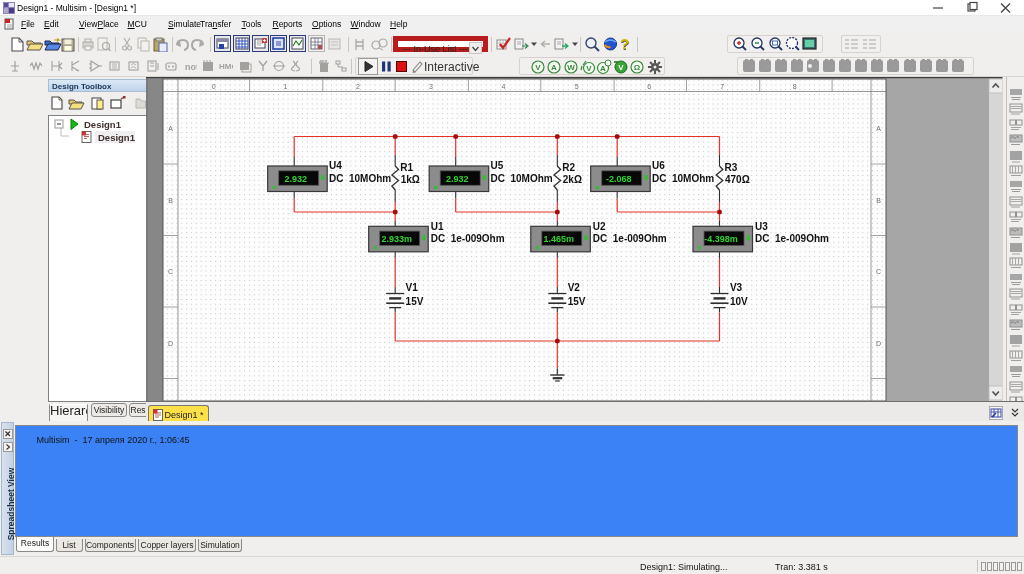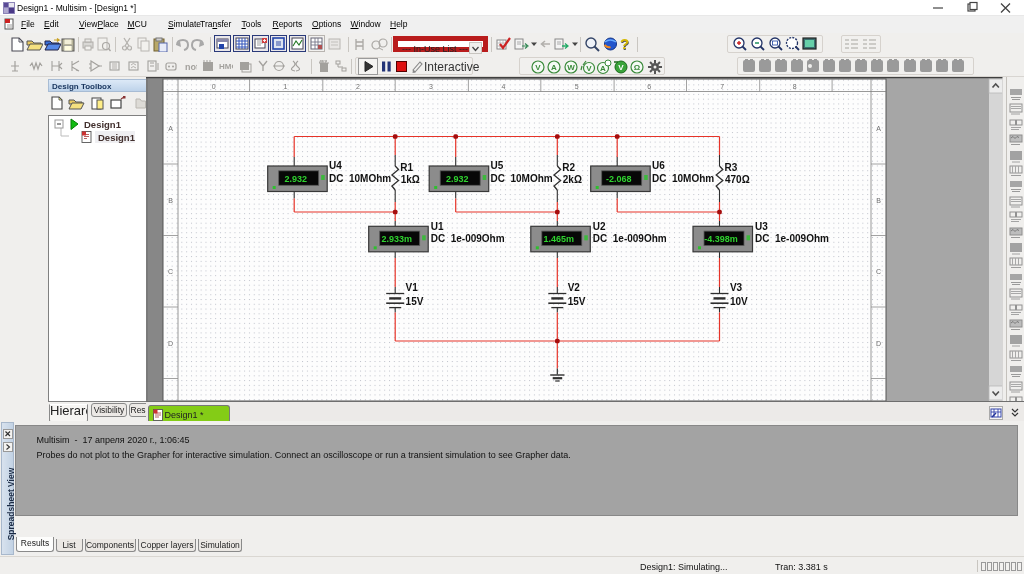--- a/index.html
+++ b/index.html
@@ -738,21 +738,21 @@
       <rect x="7.5" y="1" width="5.5" height="5" fill="none" stroke="#929292"></rect>
       <path d="M2 8.5 h10 M2 10.5 h8" stroke="#a4a4a4"></path>
     </svg>
     <div class="abs" style="left:5px;top:334px;width:9px;height:9px;">
       <svg width="9" height="9" viewBox="0 0 9 9">
         <path d="M1 1 l3 3 3 -3 M1 4.5 l3 3 3 -3" fill="none" stroke="#333" stroke-width="1.1"></path>
       </svg>
     </div>
   </div>
 <div class="abs" style="left:146px;top:401px;width:878px;height:20px;background:#eceae8;border-top:1px solid #6e6e6e;">
-    <div class="abs" style="left:1.5px;top:2.5px;width:82px;height:18px;background:#84cc16;border:1px solid #777;border-bottom:none;border-radius:3px 3px 0 0;">
+    <div class="abs" style="left:1.5px;top:2.5px;width:61px;height:18px;background:#fde047;border:1px solid #777;border-bottom:none;border-radius:3px 3px 0 0;">
       <svg class="abs" style="left:4px;top:3px" width="10" height="12" viewBox="0 0 10 12">
         <rect x="0.5" y="0.5" width="9" height="11" fill="#fff" stroke="#555" stroke-width="0.9"></rect>
         <path d="M2 4 h6 M2 6 h6 M2 8 h4" stroke="#b05050" stroke-width="0.9"></path>
         <rect x="0.5" y="0.5" width="4" height="4" fill="#cc3333"></rect>
       </svg>
       <div class="abs" style="left:16px;top:4.5px;font-size:9px;color:#222;">Design1 *</div>
     </div>
     <div class="abs" style="left:843px;top:3.5px;width:14px;height:14px;border:1px solid #aaa;background:#f6f5f3;">
       <svg width="12" height="12" viewBox="0 0 12 12">
         <rect x="1" y="2" width="10" height="8" fill="#fff" stroke="#3344aa"></rect>
@@ -773,23 +773,22 @@
           <path d="M1.5 1.5 L6 6 M6 1.5 L1.5 6" stroke="#333" stroke-width="1.2"></path>
         </svg>
       </div>
       <div class="abs" style="left:1px;top:19px;width:10px;height:10px;background:#f4f3f1;border:1px solid #999;">
         <svg width="8" height="8" viewBox="0 0 8 8">
           <path d="M2.5 1.5 L5.5 4 L2.5 6.5" fill="none" stroke="#333" stroke-width="1.1"></path>
         </svg>
       </div>
       <div class="abs" style="left:-35px;top:75px;width:90px;height:12px;transform:rotate(-90deg);font-size:8.5px;font-weight:bold;color:#1a2a44;text-align:center;">Spreadsheet View</div>
     </div>
-    <div class="abs" style="left:14.5px;top:4px;width:1003px;height:91px;background:#a3a3a3;border:1px solid #888;">
+    <div class="abs" style="left:14.5px;top:4px;width:1003px;height:112px;background:#3b82f6;border:1px solid #888;">
       <div class="abs" style="left:21px;top:9px;font-size:9px;color:#111;">Multisim&nbsp; -&nbsp; 17 апреля 2020 г., 1:06:45</div>
-      <div class="abs" style="left:21px;top:23.5px;font-size:9px;color:#111;">Probes do not plot to the Grapher for interactive simulation. Connect an oscilloscope or run a transient simulation to see Grapher data.</div>
     </div>
     <div class="abs" style="left:16px;top:116px;width:38px;height:15px;background:#fdfdfc;border:1px solid #8a8a8a;border-top:none;border-radius:0 0 3px 3px;font-size:8.5px;line-height:13px;white-space:nowrap;overflow:hidden;color:#222;text-align:center;">Results</div>
     <div class="abs" style="left:55.5px;top:117.5px;width:27px;height:13.5px;background:#ebe8e4;border:1px solid #8a8a8a;border-top:none;border-radius:0 0 3px 3px;font-size:8.5px;line-height:13px;white-space:nowrap;overflow:hidden;color:#222;text-align:center;">List</div>
     <div class="abs" style="left:84.5px;top:117.5px;width:51px;height:13.5px;background:#ebe8e4;border:1px solid #8a8a8a;border-top:none;border-radius:0 0 3px 3px;font-size:8.5px;line-height:13px;white-space:nowrap;overflow:hidden;color:#222;text-align:center;">Components</div>
     <div class="abs" style="left:138px;top:117.5px;width:58px;height:13.5px;background:#ebe8e4;border:1px solid #8a8a8a;border-top:none;border-radius:0 0 3px 3px;font-size:8.5px;line-height:13px;white-space:nowrap;overflow:hidden;color:#222;text-align:center;">Copper layers</div>
     <div class="abs" style="left:198px;top:117.5px;width:44px;height:13.5px;background:#ebe8e4;border:1px solid #8a8a8a;border-top:none;border-radius:0 0 3px 3px;font-size:8.5px;line-height:13px;white-space:nowrap;overflow:hidden;color:#222;text-align:center;">Simulation</div>
   </div>
 <div class="abs" style="left:0;top:556px;width:1024px;height:18px;background:#f0efed;border-top:1px solid #dad7d2;">
     <div class="abs" style="left:640px;top:5px;font-size:9px;color:#111;">Design1: Simulating...</div>
     <div class="abs" style="left:775px;top:5px;font-size:9px;color:#111;">Tran: 3.381 s</div>

